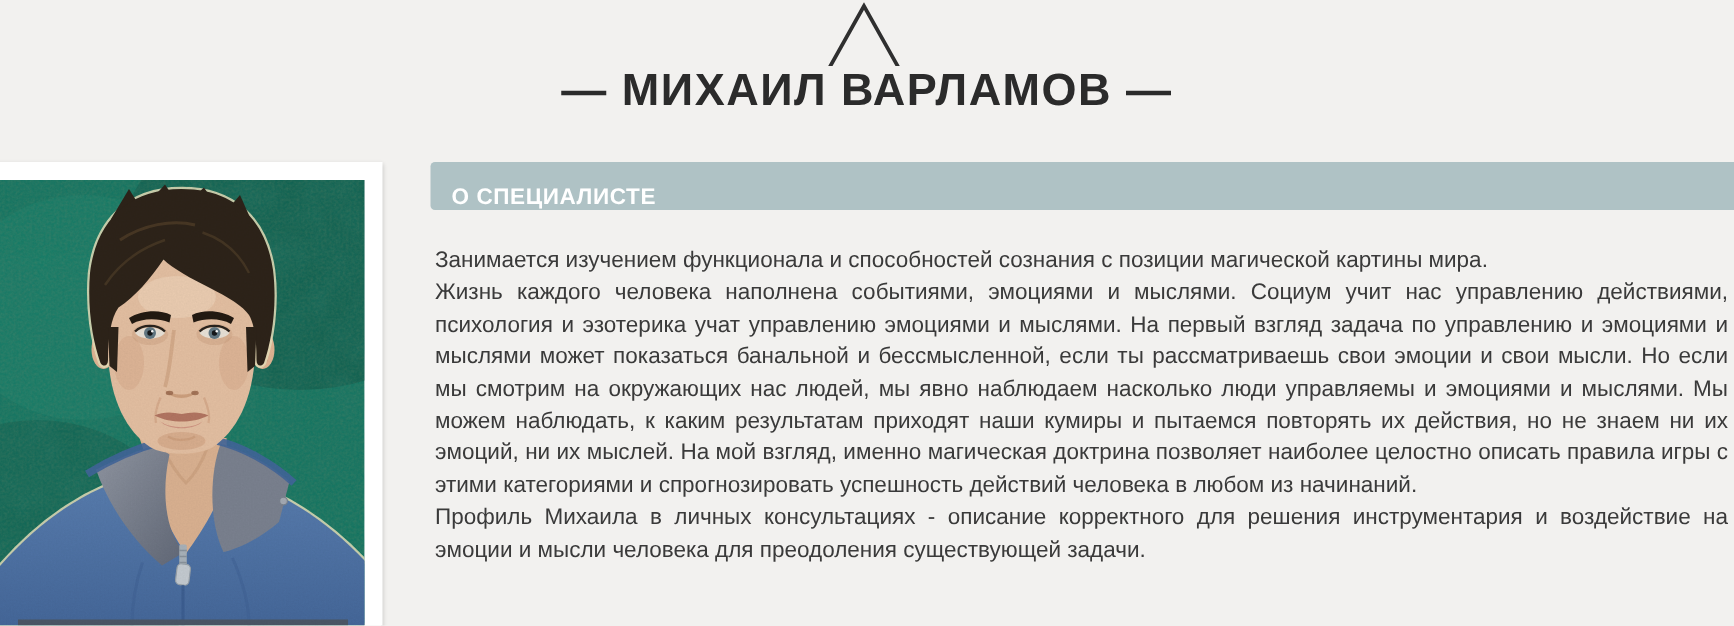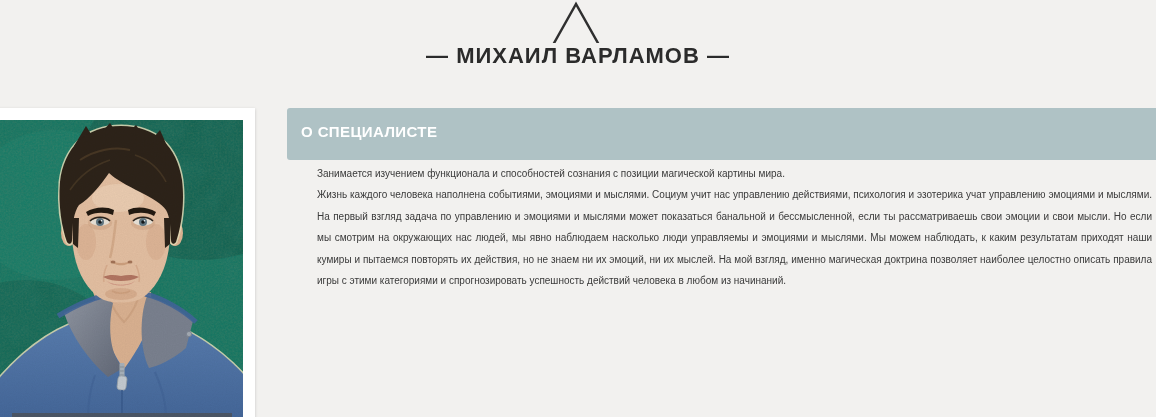--- a/index.html
+++ b/index.html
@@ -14,42 +14,41 @@
     width:1156px;height:417px;overflow:hidden;position:relative;
     background:var(--page-bg);
     font-family:"Liberation Sans", sans-serif;
   }
 
   
   .logo{position:absolute;top:0;left:0;width:100%;height:72px;}
   .logo-triangle{position:absolute;left:541px;top:1px;}
   .logo-title{
     position:absolute;top:26px;left:0;width:100%;
-    text-align:center;font-size:22px;font-weight:600;
+    text-align:center;font-size:30px;font-weight:600;
     letter-spacing:1px;color:var(--title-color);
     line-height:30px;white-space:nowrap;
   }
   .logo-title span{background:var(--page-bg);padding:0 5px;}
 
   
   .section-bar{
-    position:absolute;left:287px;right:0;top:108px;height:52px;
+    position:absolute;left:287px;right:0;top:108px;height:32px;
     background:var(--accent-bar);border-radius:3px 0 0 3px;
   }
   .section-bar .bar-label{
     display:block;line-height:47px;padding-left:14px;
     color:#ffffff;font-size:15px;font-weight:700;letter-spacing:.4px;
   }
 
   
   .about-text{
     position:absolute;left:290px;right:4px;top:163px;
-    font-size:10px;line-height:21.4px;color:var(--text-color);
+    font-size:15px;line-height:21.4px;color:var(--text-color);
     text-align:justify;
-    margin-left:27px;
   }
   .about-text p{margin:0;}
 
   
   .photo-card{
     position:absolute;left:-10px;top:108px;width:265px;height:312px;
     background:#ffffff;box-shadow:0 1px 3px rgba(0,0,0,.18);
   }
   .photo-card svg{position:absolute;left:10px;top:12px;display:block;}
 </style>
@@ -193,14 +192,15 @@
 </div>
 
 <section>
   <div class="section-bar">
     <span class="bar-label">О СПЕЦИАЛИСТЕ</span>
   </div>
 
   <div class="about-text">
     <p>Занимается изучением функционала и способностей сознания с позиции магической картины мира.</p>
     <p>Жизнь каждого человека наполнена событиями, эмоциями и мыслями. Социум учит нас управлению действиями, психология и эзотерика учат управлению эмоциями и мыслями. На первый взгляд задача по управлению и эмоциями и мыслями может показаться банальной и бессмысленной, если ты рассматриваешь свои эмоции и свои мысли. Но если мы смотрим на окружающих нас людей, мы явно наблюдаем насколько люди управляемы и эмоциями и мыслями. Мы можем наблюдать, к каким результатам приходят наши кумиры и пытаемся повторять их действия, но не знаем ни их эмоций, ни их мыслей. На мой взгляд, именно магическая доктрина позволяет наиболее целостно описать правила игры с этими категориями и спрогнозировать успешность действий человека в любом из начинаний.</p>
+    <p>Профиль Михаила в личных консультациях - описание корректного для решения инструментария и воздействие на эмоции и мысли человека для преодоления существующей задачи.</p>
   </div>
 </section>
 
 </body></html>

